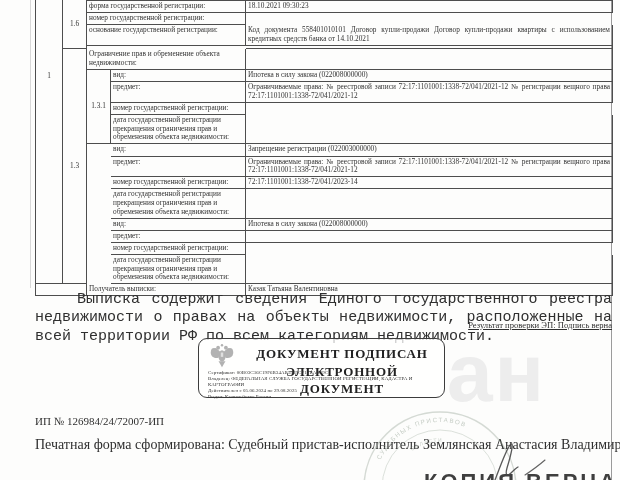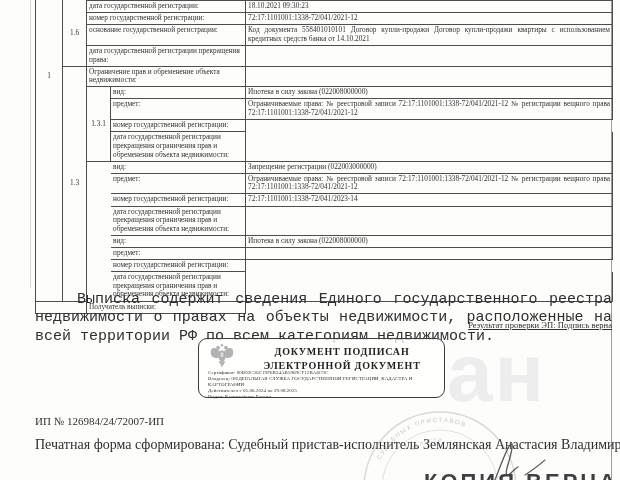--- a/index.html
+++ b/index.html
@@ -37,21 +37,21 @@
   }
   
   .sigbox{
     position:absolute;left:198px;top:338px;width:247px;height:60px;
     border:1.2px solid #3c3c3c;border-radius:9px;box-sizing:border-box;
     background:rgba(255,255,255,.75);z-index:3;
   }
   .sigbox .emblem{position:absolute;left:9px;top:4px;width:28px;height:26px;opacity:.8;}
   .sigbox .ttl{
     position:absolute;left:48px;top:6px;width:190px;text-align:center;
-    font-size:10px;font-weight:bold;letter-spacing:.8px;line-height:1.35;color:#222;
+    font-size:13px;font-weight:bold;letter-spacing:.8px;line-height:1.35;color:#222;
   }
   .sigbox .details{
     position:absolute;left:9px;top:31px;width:225px;
     font-size:4.9px;line-height:1.22;color:#333;letter-spacing:.1px;
   }
   
   .ip-line{position:absolute;left:35px;top:415px;font-size:11px;color:#2f2f2f;}
   .print-line{position:absolute;left:35px;top:437px;font-size:14px;color:#2f2f2f;white-space:nowrap;}
   
   .watermark{
@@ -77,30 +77,28 @@
 <div class="scan-edge"></div>
 <div class="page-edge"></div>
 
 <div class="tbl">
 
   <div class="cell num num-one" style="grid-column:1;grid-row:1/18">1</div>
   <div class="cell num" style="grid-column:2;grid-row:1/5">1.6</div>
   <div class="cell num" style="grid-column:2;grid-row:5/18">1.3</div>
   <div class="cell num" style="grid-column:3;grid-row:6/10">1.3.1</div>
 
-  <div class="cell topline" style="grid-column:3/5;grid-row:1">дата государственной регистрации:</div>
+  <div class="cell topline" style="grid-column:3/5;grid-row:1">форма государственной регистрации:</div>
   <div class="cell topline val" style="grid-column:5;grid-row:1">18.10.2021 09:30:23</div>
 
   <div class="cell" style="grid-column:3/5;grid-row:2">номер государственной регистрации:</div>
-  <div class="cell val" style="grid-column:5;grid-row:2">72:17:1101001:1338-72/041/2021-12</div>
 
   <div class="cell" style="grid-column:3/5;grid-row:3">основание государственной регистрации:</div>
   <div class="cell val just" style="grid-column:5;grid-row:3">Код документа 558401010101 Договор купли-продажи Договор купли-продажи квартиры с использованием кредитных средств банка от 14.10.2021</div>
 
-  <div class="cell" style="grid-column:3/5;grid-row:4">дата государственной регистрации прекращения права:</div>
   <div class="cell val" style="grid-column:5;grid-row:4"></div>
 
   <div class="cell" style="grid-column:3/5;grid-row:5">Ограничение прав и обременение объекта недвижимости:</div>
   <div class="cell val" style="grid-column:5;grid-row:5"></div>
 
   <div class="cell" style="grid-column:4;grid-row:6">вид:</div>
   <div class="cell val" style="grid-column:5;grid-row:6">Ипотека в силу закона (022008000000)</div>
   <div class="cell" style="grid-column:4;grid-row:7">предмет:</div>
   <div class="cell val just" style="grid-column:5;grid-row:7">Ограничиваемые права: № реестровой записи 72:17:1101001:1338-72/041/2021-12 № регистрации вещного права 72:17:1101001:1338-72/041/2021-12</div>
   <div class="cell" style="grid-column:4;grid-row:8">номер государственной регистрации:</div>
@@ -119,20 +117,21 @@
   <div class="cell" style="grid-column:4;grid-row:14">вид:</div>
   <div class="cell val" style="grid-column:5;grid-row:14">Ипотека в силу закона (022008000000)</div>
   <div class="cell" style="grid-column:4;grid-row:15">предмет:</div>
   <div class="cell val" style="grid-column:5;grid-row:15"></div>
   <div class="cell" style="grid-column:4;grid-row:16">номер государственной регистрации:</div>
   <div class="cell" style="grid-column:4;grid-row:17">дата государственной регистрации прекращения ограничения прав и обременения объекта недвижимости:</div>
   <div class="cell val" style="grid-column:5;grid-row:17"></div>
 
   <div class="cell" style="grid-column:1/3;grid-row:18"></div>
   <div class="cell" style="grid-column:3/5;grid-row:18">Получатель выписки:</div>
+  <div class="cell val" style="grid-column:5;grid-row:18">Казак Татьяна Валентиновна</div>
 </div>
 
 <div class="note">Выписка содержит сведения Единого государственного реестра недвижимости о правах на объекты недвижимости, расположенные на всей территории РФ по всем категориям недвижимости.</div>
 
 <div class="ep-result">Результат проверки ЭП: Подпись верна</div>
 
 <div class="sigbox">
   <svg class="emblem" viewBox="0 0 32 30">
     <g fill="#8f8f8f" stroke="none" opacity="0.85">
       <ellipse cx="16" cy="15" rx="4.2" ry="6.5"></ellipse>

